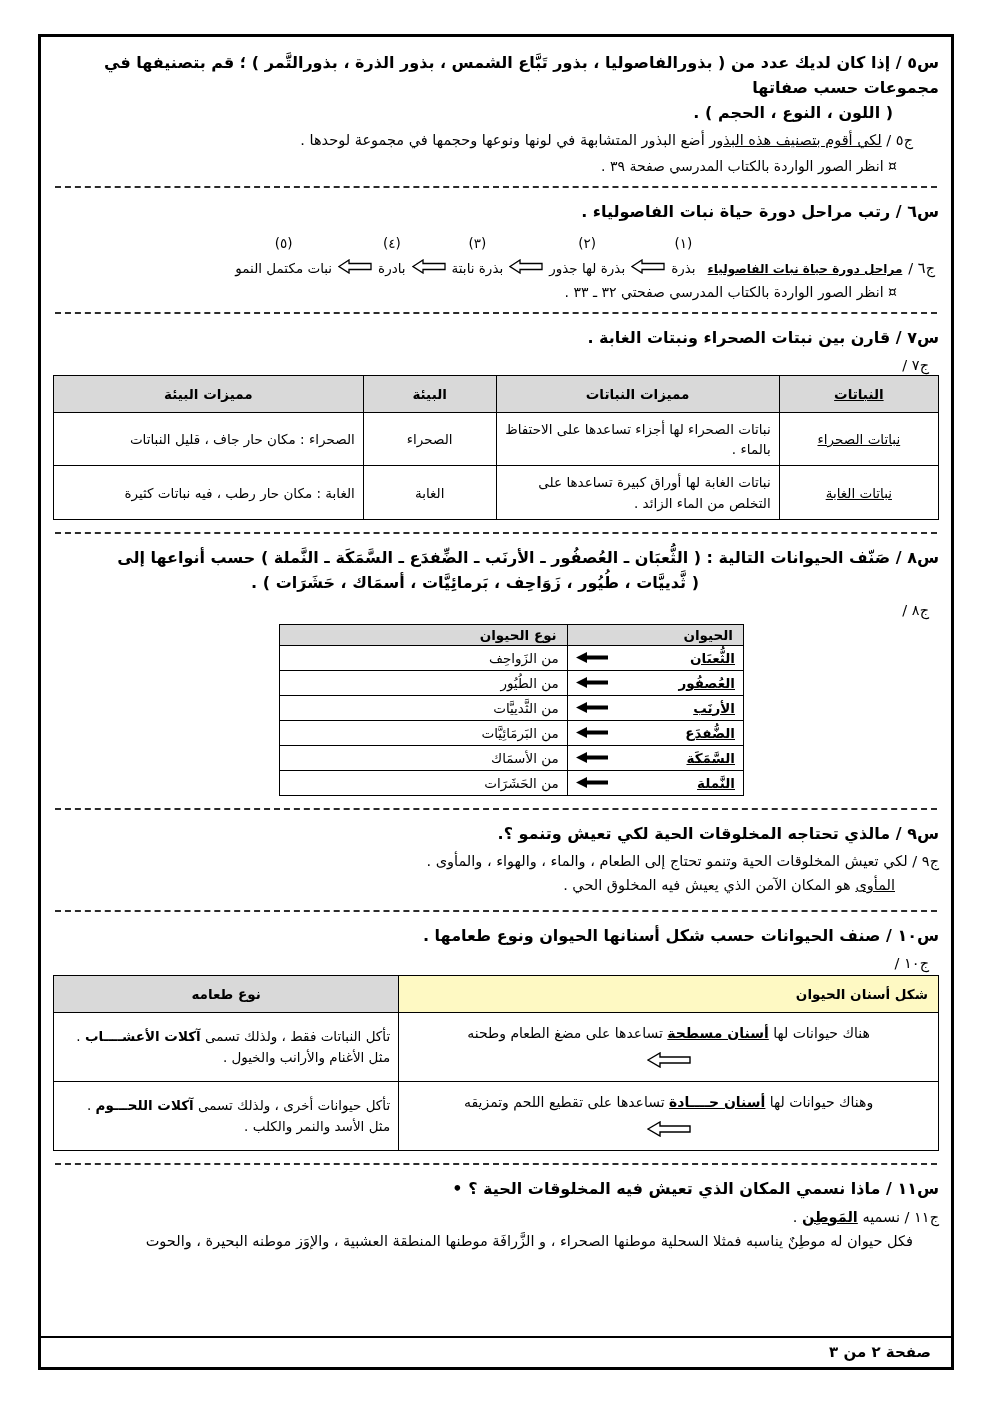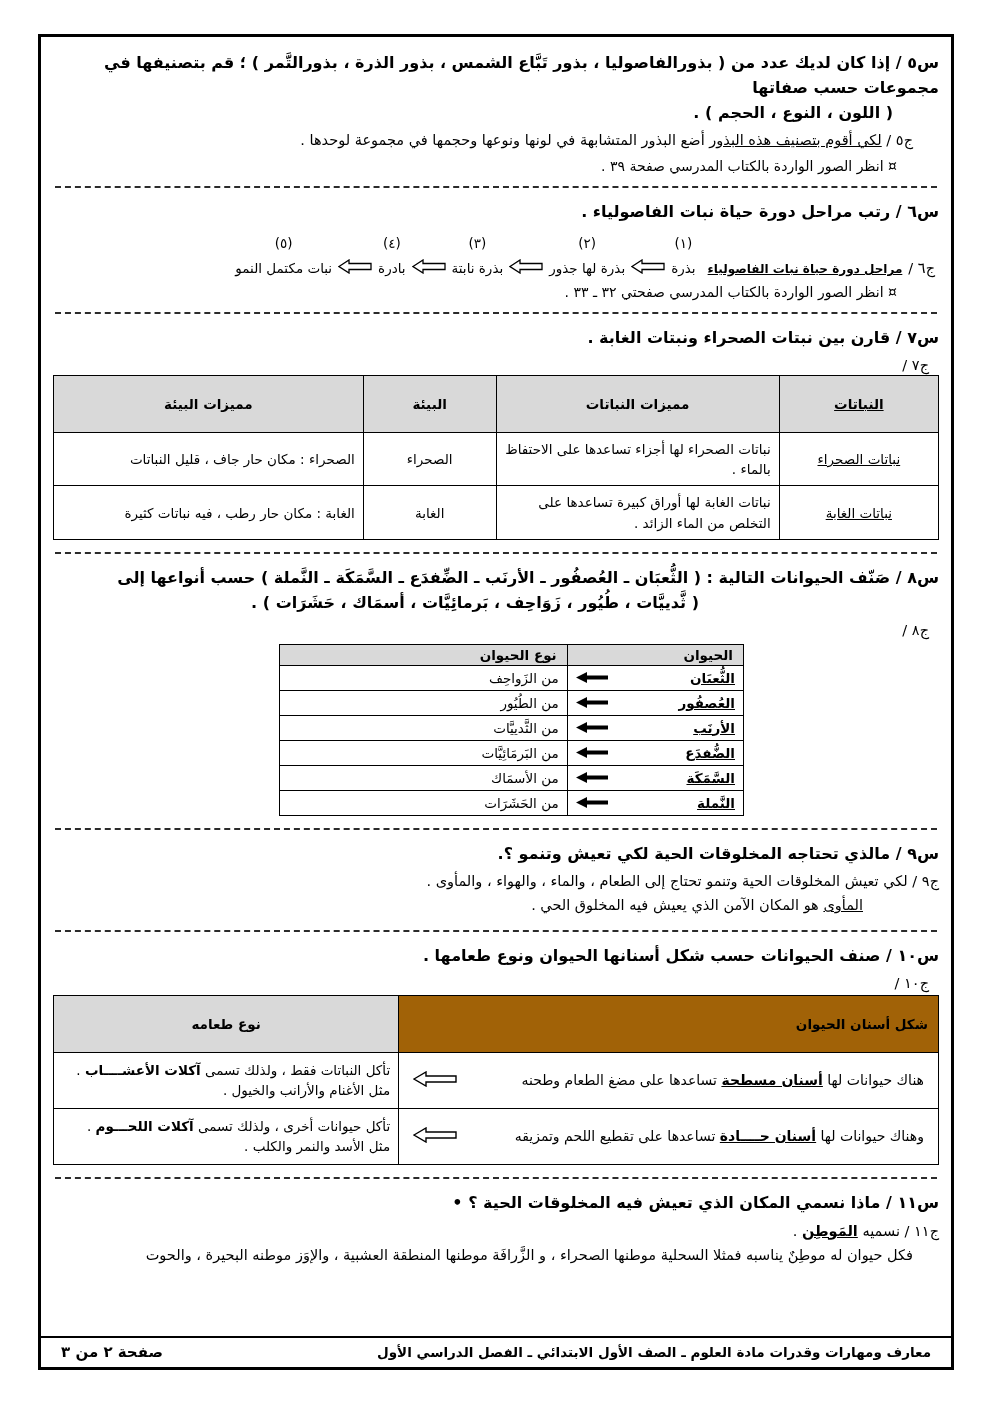--- a/index.html
+++ b/index.html
@@ -26,37 +26,37 @@
   .line { font-size:14.5px; line-height:1.65; }
   .sep {
     border:none;
     border-top:2px dashed #2b2b2b;
     margin:12px 2px;
     height:0;
   }
   .note { font-size:14px; margin-right:42px; margin-top:5px; }
   .indent-1 { margin-right:26px; }
   .indent-2 { margin-right:46px; }
-  .indent-3 { margin-right:76px; }
+  .indent-3 { margin-right:44px; }
   .indent-big { margin-right:240px; }
   section { flex:0 0 auto; }
 
   
   .lifecycle { display:flex; align-items:flex-end; gap:6px; margin-top:10px; font-size:13.5px; margin-right:4px; }
   .lc-prefix { font-size:14.5px; white-space:nowrap; }
   .lc-label { font-weight:bold; text-decoration:underline; font-size:12px; white-space:nowrap; margin-left:6px; }
   .stage { display:flex; flex-direction:column; align-items:center; gap:9px; }
   .stage .num { font-size:13.5px; }
   .stage .stage-label { white-space:nowrap; }
   .arrow-wrap { display:flex; align-items:center; margin-bottom:2px; }
 
   
   table { border-collapse:collapse; font-size:13.5px; width:100%; }
   th, td { border:1.5px solid #000; vertical-align:middle; }
-  th { background:#d9d9d9; font-weight:bold; text-align:center; padding:20px 6px; }
+  th { background:#d9d9d9; font-weight:bold; text-align:center; padding:10px 6px; }
   td { padding:4px 6px; }
   .center { text-align:center; }
   .right-pad { text-align:right; padding:6px 8px; line-height:1.5; }
 
   .t7 td { height:52px; }
   .t7 .c1 { width:18%; }
   .t7 .c2 { width:32%; }
   .t7 .c3 { width:15%;margin-left:36px; }
   .t7 .c4 { width:35%; }
 
@@ -65,22 +65,22 @@
   .t8 .cb { width:62%; }
   .t8 th { padding:2px 18px; text-align:right; padding-right:10px; }
   .t8 td { padding:2px 8px; height:25px; }
   .animal-cell { display:flex; justify-content:space-between; align-items:center; }
   .type-cell { text-align:right; padding-right:12px; }
 
   .t10 { margin-top:4px; }
   .t10 .cs { width:61%; }
   .t10 .cf { width:39%; }
   .t10 td { height:56px; }
-  .white-header { background:#a16207; text-align:right; padding-right:10px; }
-  .shape-cell { display:flex; align-items:center; gap:8px; padding:6px 8px; }
+  .white-header { background:#fef9c3; text-align:right; padding-right:10px; }
+  .shape-cell { display:flex; align-items:center; gap:8px; padding:6px 8px;flex-direction:column; }
   .shape-text { flex:1; text-align:right; line-height:1.5; font-size:14px; }
   .food-cell { text-align:right; padding:4px 8px; line-height:1.55; font-size:13.5px; }
 
   
   .footer { margin-top:auto; }
   .footer-line { border-top:2px solid #000; margin:0 -12px; }
   .footer-row { display:flex; justify-content:space-between; align-items:center; padding:5px 8px 6px 8px; }
   .footer-right { font-weight:bold; font-size:13.5px; }
   .footer-left { font-weight:bold; font-size:15px; }
 
@@ -311,18 +311,17 @@
 
   <section>
     <div class="q-title">س١١ / ماذا نسمي المكان الذي تعيش فيه المخلوقات الحية ؟ •</div>
     <div class="line mt4"><span>ج١١ / نسميه </span><span class="bold u">المَوطِن</span><span> .</span></div>
     <div class="line indent-1">فكل حيوان له موطِنٌ يناسبه فمثلا السحلية موطنها الصحراء ، و الزَّرافَة موطنها المنطقة العشبية ، والإوَز موطنه البحيرة ، والحوت</div>
   </section>
 
   <div class="footer">
     <div class="footer-line"></div>
     <div class="footer-row">
-      <span class="footer-right">معارف ومهارات وقدرات مادة العلوم ـ الصف الأول الابتدائي ـ الفصل الدراسي الأول</span>
       <span class="footer-left">صفحة ٢ من ٣</span>
     </div>
   </div>
 
 </div>
 
 </body></html>

